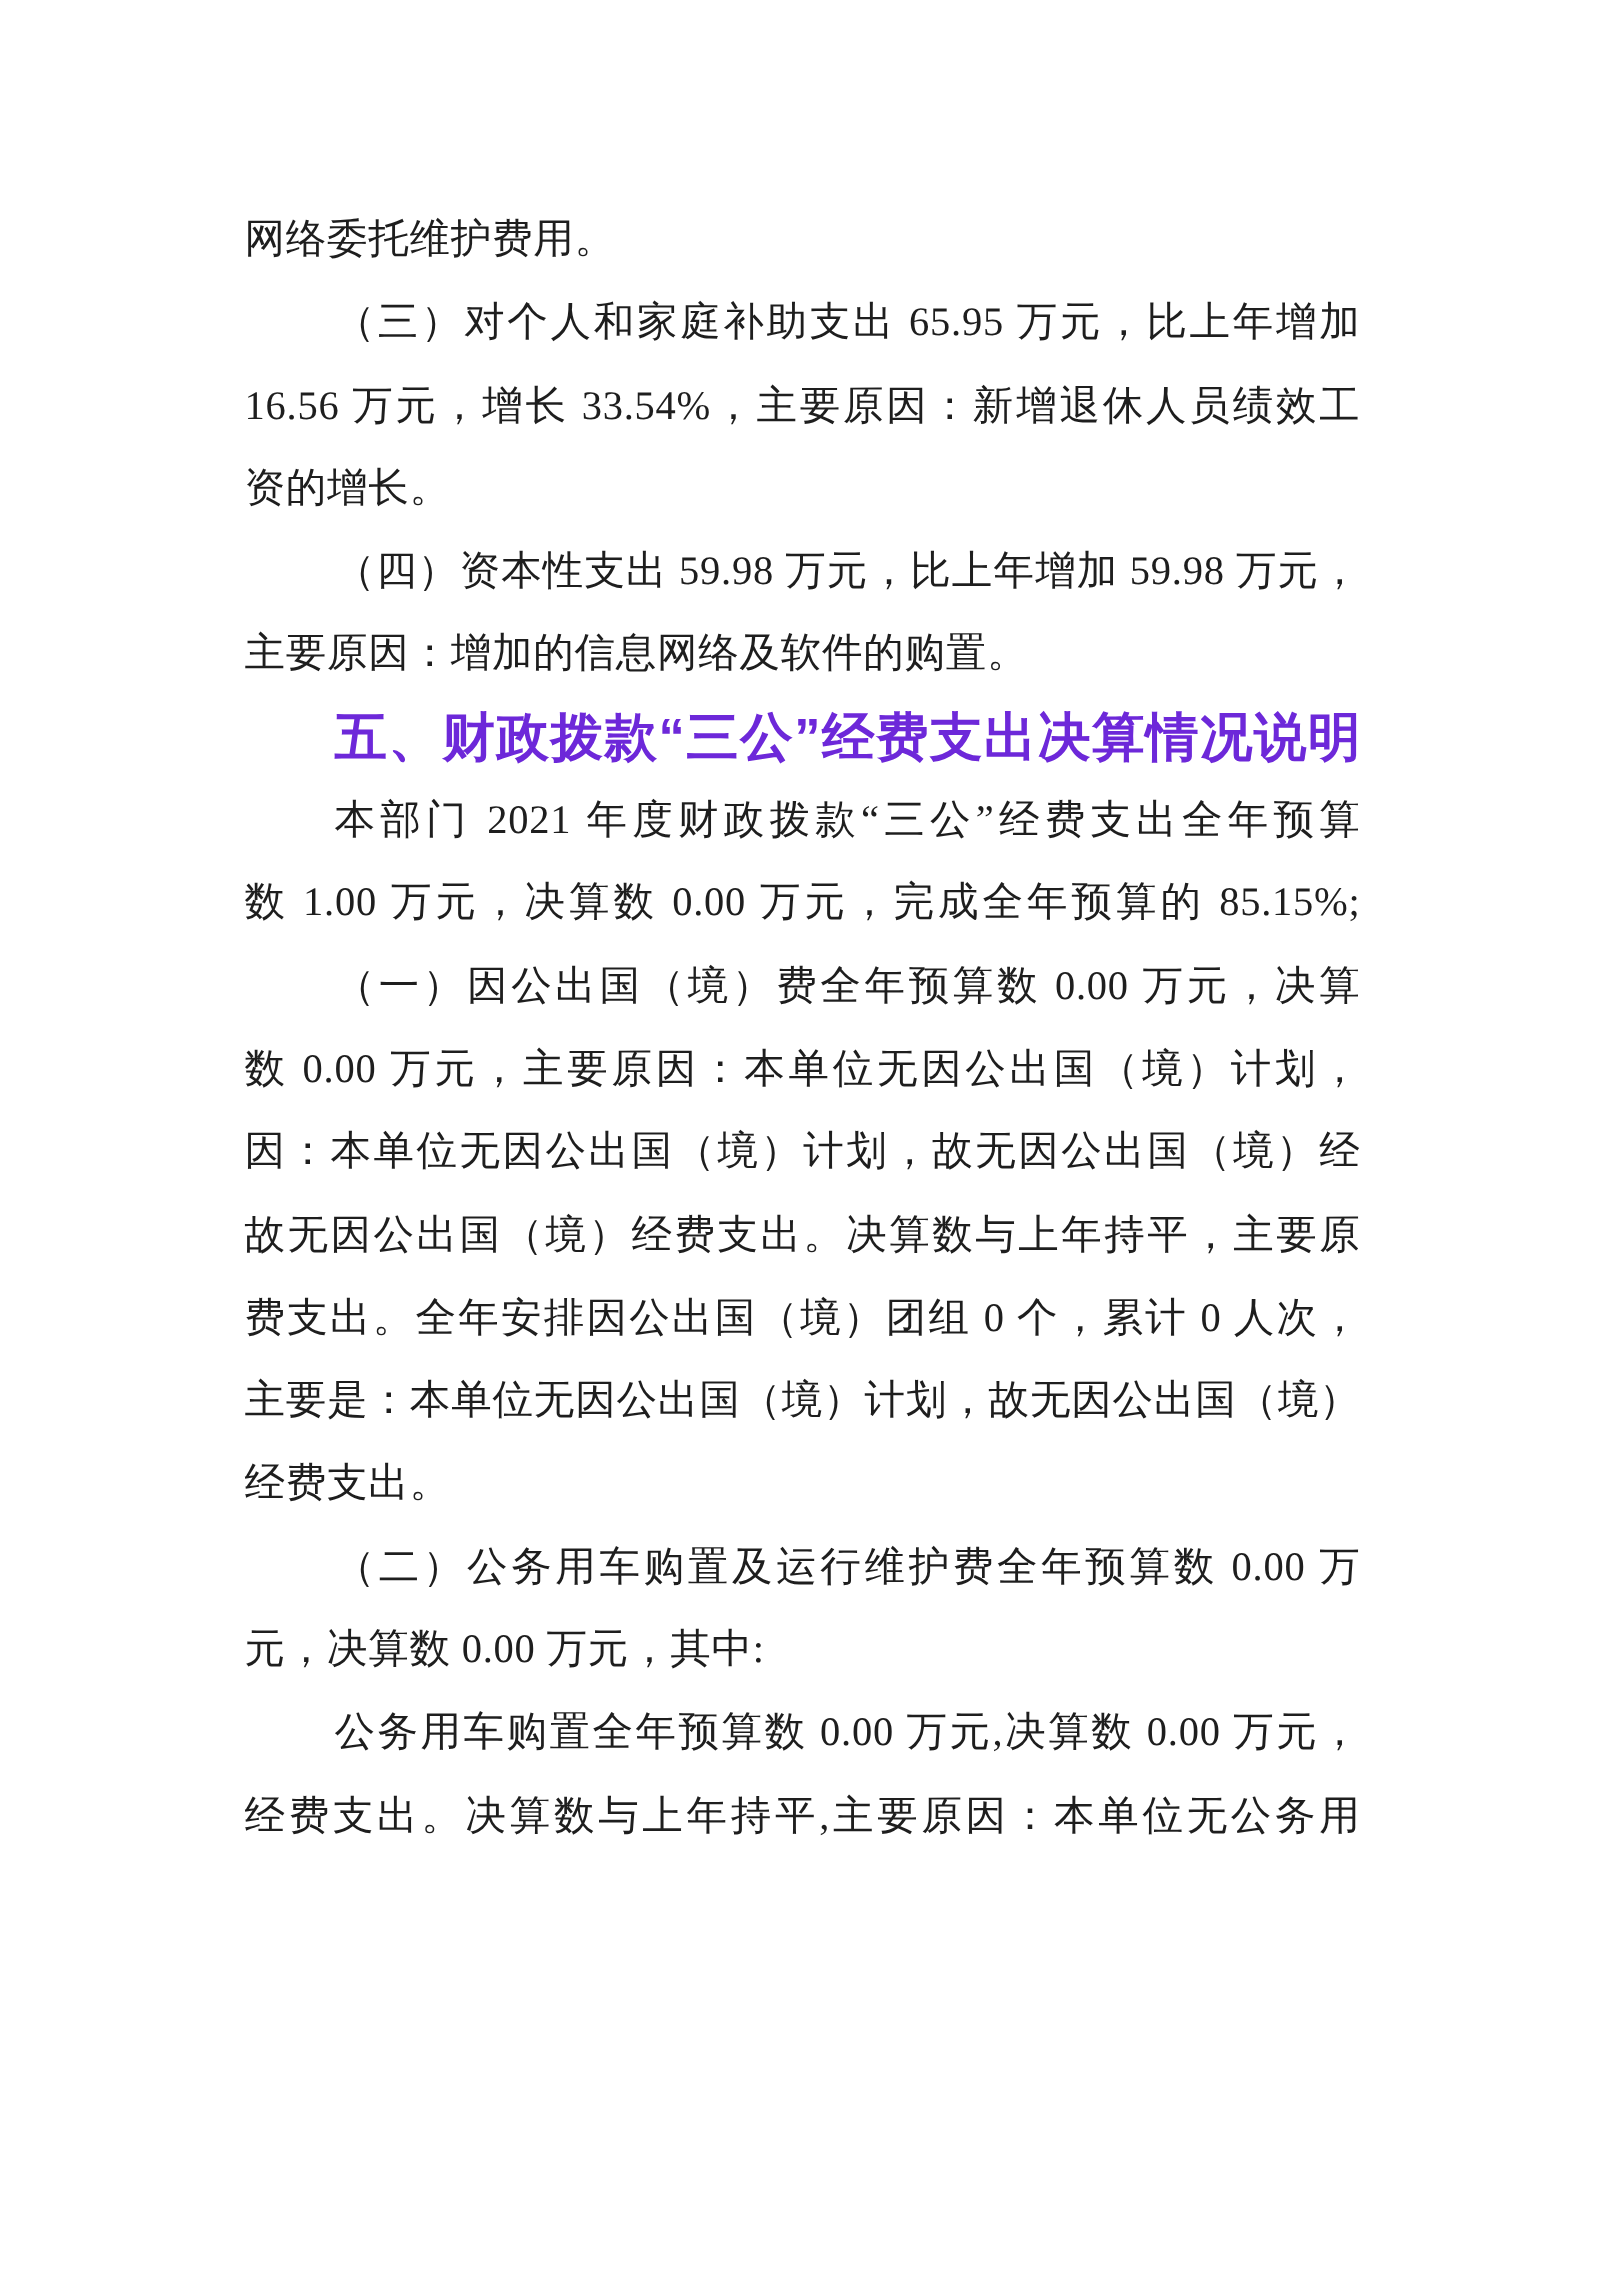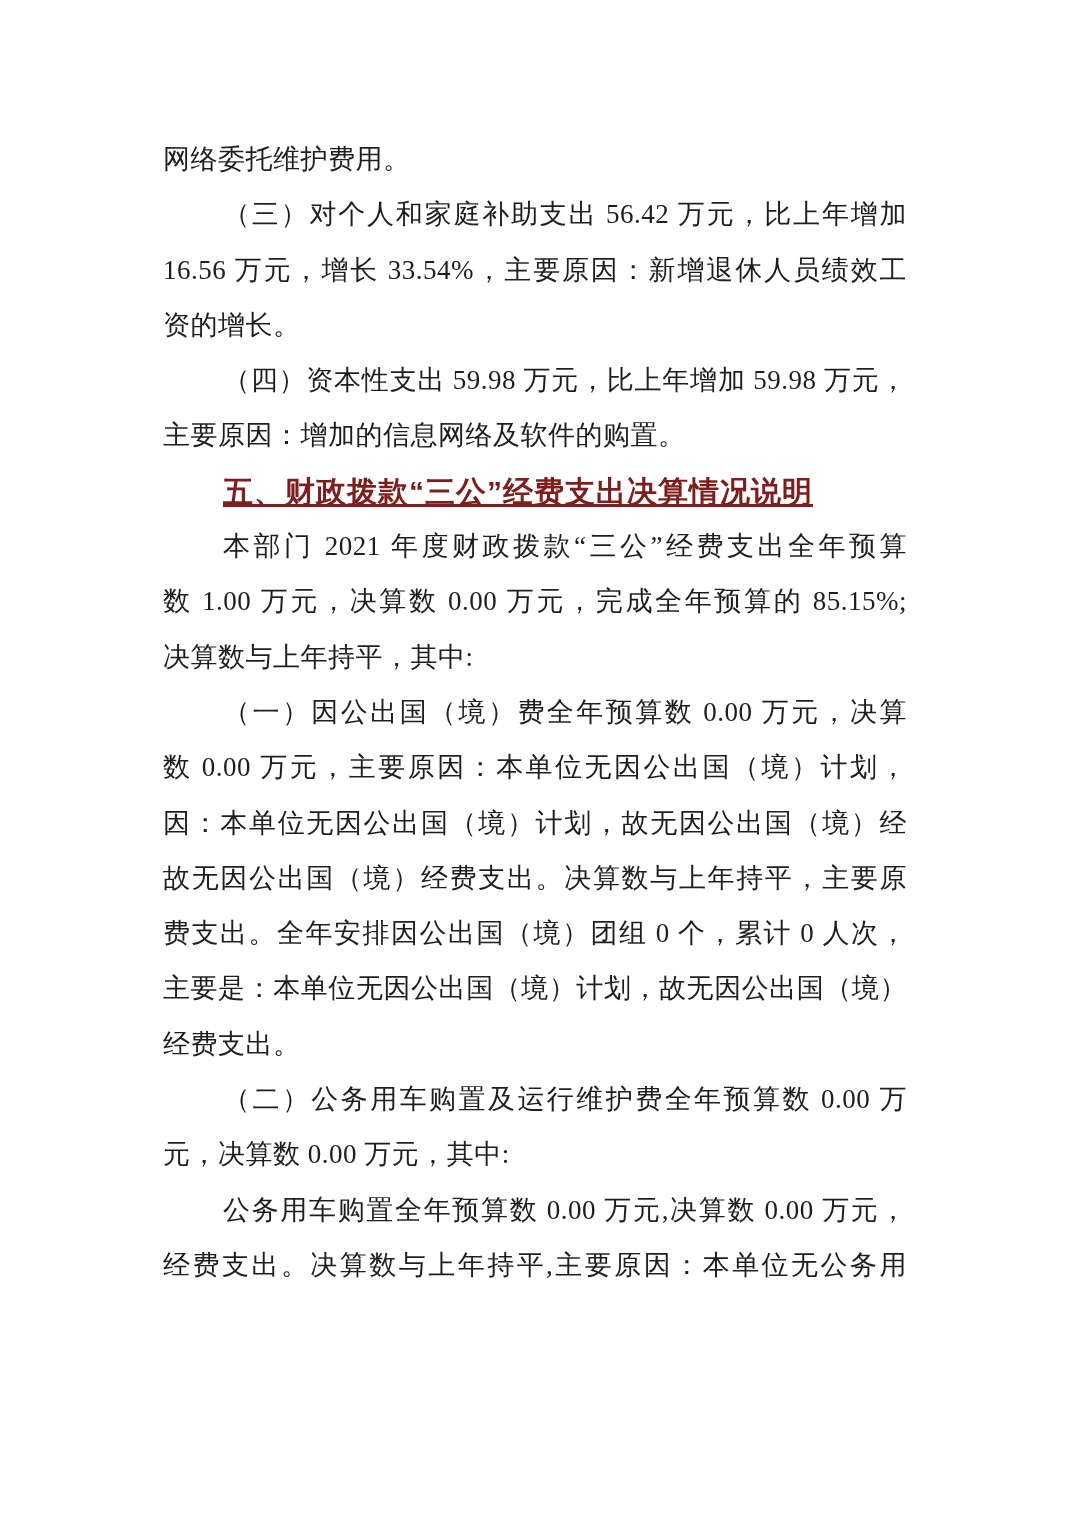--- a/index.html
+++ b/index.html
@@ -34,24 +34,23 @@
     text-align: justify;
     text-align-last: justify;
     overflow: hidden;
   }
   .indent {
     text-indent: 60px;
   }
   .heading {
     font-family: "Liberation Sans", "DejaVu Sans", sans-serif;
     font-weight: 700;
-    font-size: 30px;
-    color: #7f1d1d;
+    font-size: 35px;
+    color: #6d28d9;
     letter-spacing: 1px;
-    text-decoration: underline;
   }
   .footer {
     position: absolute;
     top: 1400px;
     left: 0;
     width: 1074px;
     height: 52px;
     line-height: 52px;
     text-align: center;
     font-size: 25px;
@@ -66,29 +65,28 @@
     color: #737373;
     text-decoration: underline;
   }
 </style>
 </head>
 <body>
 
 <div class="page">
   <div class="text-block">
     <div class="line">网络委托维护费用。</div>
-    <div class="line indent justify">（三）对个人和家庭补助支出 56.42 万元，比上年增加</div>
+    <div class="line indent justify">（三）对个人和家庭补助支出 65.95 万元，比上年增加</div>
     <div class="line justify">16.56 万元，增长 33.54%，主要原因：新增退休人员绩效工</div>
     <div class="line">资的增长。</div>
     <div class="line indent justify">（四）资本性支出 59.98 万元，比上年增加 59.98 万元，</div>
     <div class="line">主要原因：增加的信息网络及软件的购置。</div>
     <div class="line heading indent">五、财政拨款“三公”经费支出决算情况说明</div>
     <div class="line indent justify">本部门 2021 年度财政拨款“三公”经费支出全年预算</div>
     <div class="line justify">数 1.00 万元，决算数 0.00 万元，完成全年预算的 85.15%;</div>
-    <div class="line">决算数与上年持平，其中:</div>
     <div class="line indent justify">（一）因公出国（境）费全年预算数 0.00 万元，决算</div>
     <div class="line justify">数 0.00 万元，主要原因：本单位无因公出国（境）计划，</div>
     <div class="line justify">因：本单位无因公出国（境）计划，故无因公出国（境）经</div>
     <div class="line justify">故无因公出国（境）经费支出。决算数与上年持平，主要原</div>
     <div class="line justify">费支出。全年安排因公出国（境）团组 0 个，累计 0 人次，</div>
     <div class="line justify">主要是：本单位无因公出国（境）计划，故无因公出国（境）</div>
     <div class="line">经费支出。</div>
     <div class="line indent justify">（二）公务用车购置及运行维护费全年预算数 0.00 万</div>
     <div class="line">元，决算数 0.00 万元，其中:</div>
     <div class="line indent justify">公务用车购置全年预算数 0.00 万元,决算数 0.00 万元，</div>

